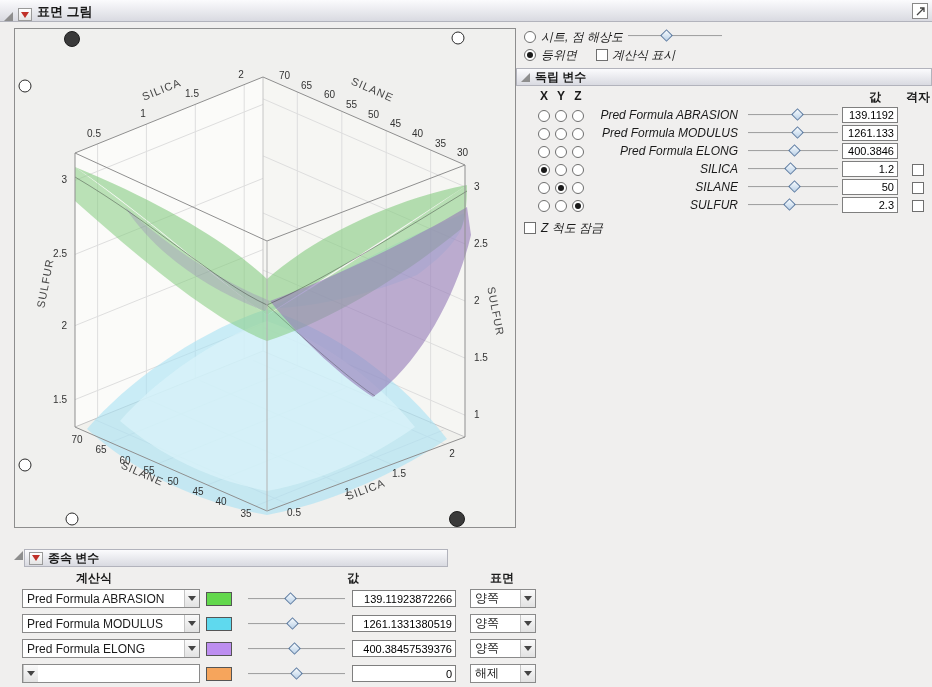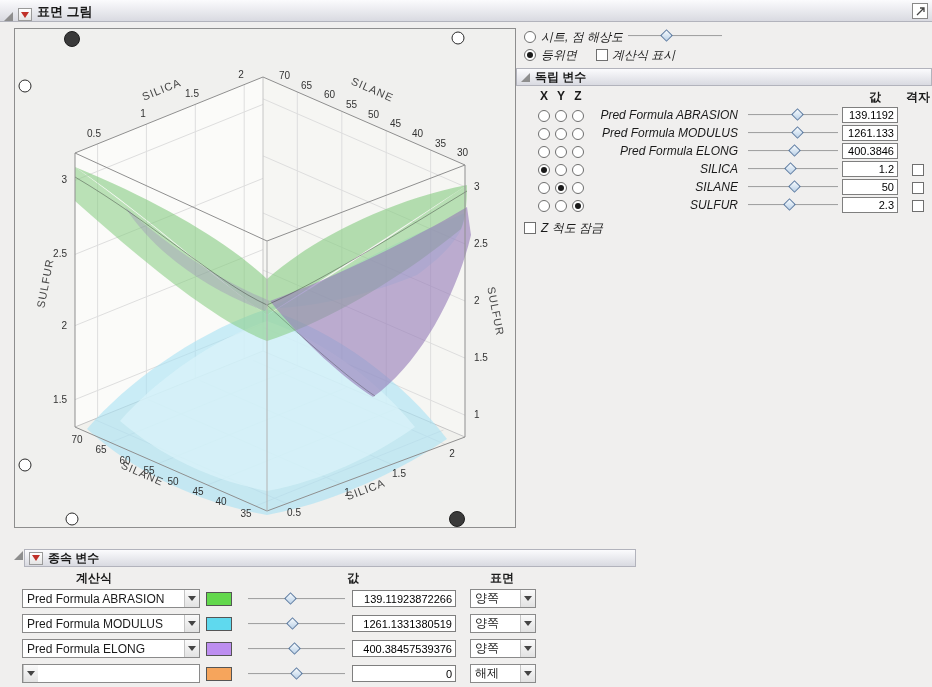--- a/index.html
+++ b/index.html
@@ -264,21 +264,21 @@
       <span class="thumb" style="left: 47%;"></span>
     </span>
   <input class="vinput" value="2.3" style="">
   <span class="cb" style="left:392px;top:3px"></span>
 </div>
 
 <span class="cb" style="left:524px;top:222px"></span>
 <span class="lbl" style="left:541px;top:220px">Z 척도 잠금</span>
 
 <span class="tri-gray" style="position:absolute;left:14px;top:551px"></span>
-<div class="outline-bar" style="left:24px;top:549px;width:612px">
+<div class="outline-bar" style="left:24px;top:549px;width:424px">
   <span class="red-btn">
       <span class="tri"></span>
     </span>
   <span class="bar-title">종속 변수</span>
 </div>
 <span class="colhead" style="left:6px;top:570px;width:176px">계산식</span>
 <span class="colhead" style="left:248px;top:570px;width:210px">값</span>
 <span class="colhead" style="left:468px;top:570px;width:68px">표면</span>
 
 <div class="dep-row" style="top:589px">

